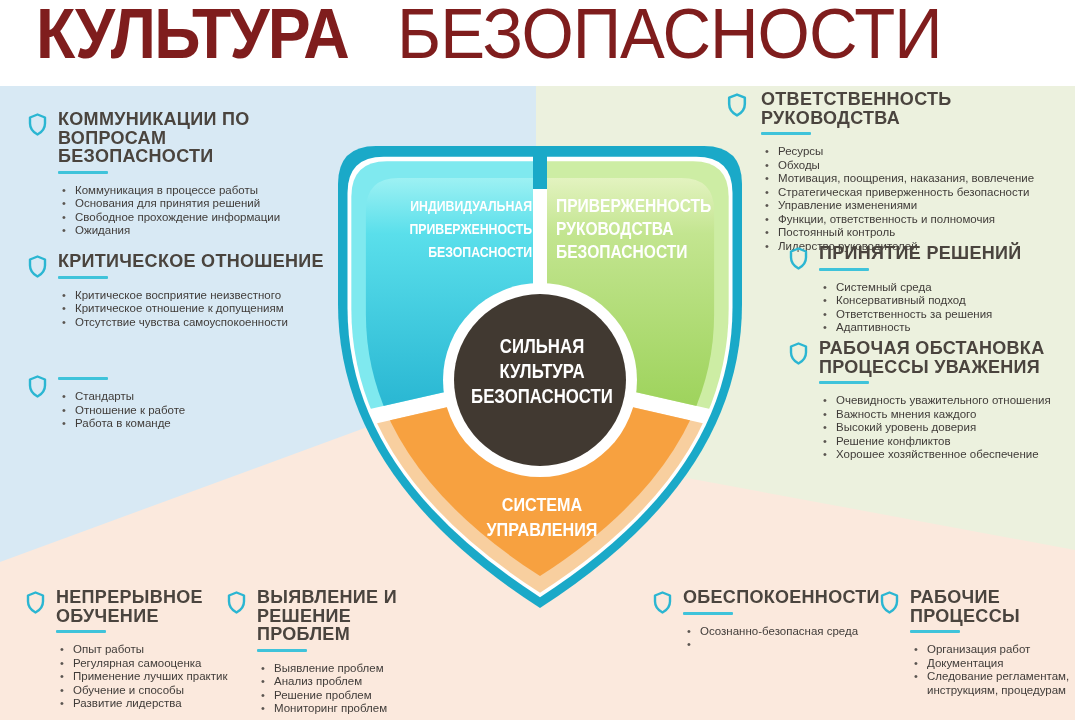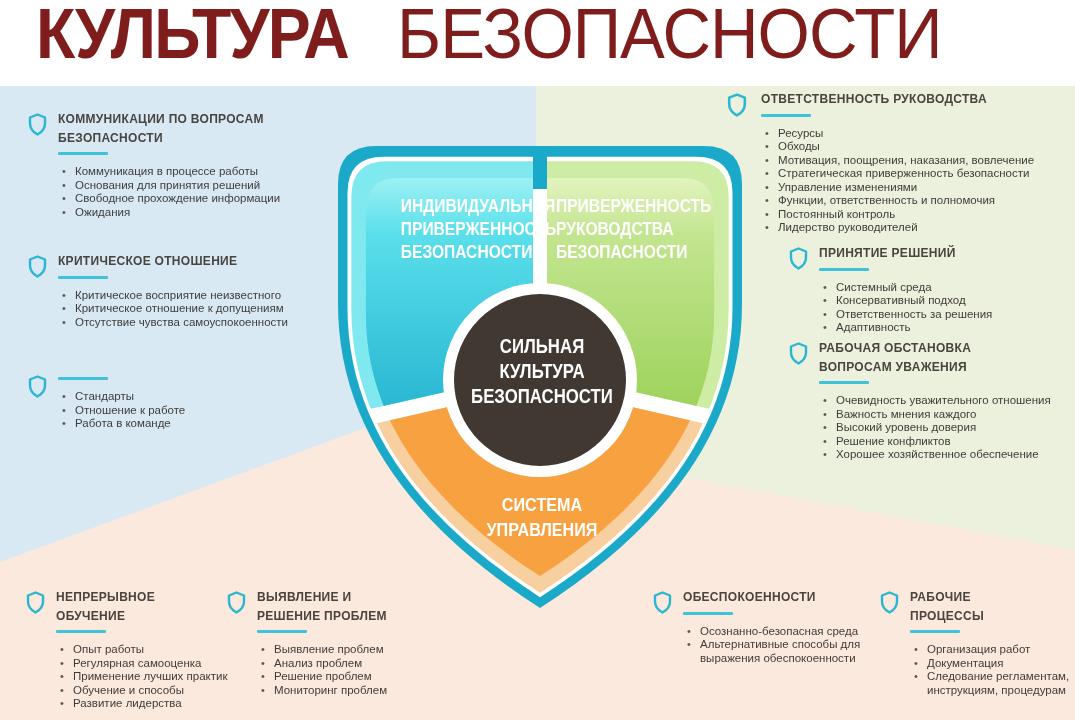--- a/index.html
+++ b/index.html
@@ -12,33 +12,33 @@
   .bg-green{background:#ecf1de;clip-path:polygon(536px 86px,1075px 86px,1075px 550px,536px 450px);z-index:2;}
   
   .title{position:absolute;left:36px;top:2px;z-index:5;white-space:nowrap;color:#7f1d1d;
          font-size:70px;line-height:64px;}
   .title .w1{display:inline-block;font-weight:bold;letter-spacing:-2px;transform:scaleX(0.92);transform-origin:0 50%;}
   .title .w2{display:inline-block;font-weight:400;letter-spacing:-1px;transform:scaleX(0.96);transform-origin:0 50%;margin-left:2px;}
   
   .shield-wrap{position:absolute;left:338px;top:146px;width:404px;height:462px;z-index:3;}
   .seg-label,.center-label{position:absolute;z-index:4;color:#fff;font-weight:bold;}
   .seg-label .tl,.center-label .tl{display:block;}
-  .seg-ind{left:372px;top:194px;width:160px;text-align:right;font-size:19px;line-height:23px;}
+  .seg-ind{left:372px;top:194px;width:160px;text-align:right;font-size:15px;line-height:23px;}
   .seg-ind .tl{transform:scaleX(0.82);transform-origin:100% 50%;}
   .seg-lead{left:556px;top:194px;width:170px;text-align:left;font-size:19px;line-height:23px;}
   .seg-lead .tl{transform:scaleX(0.82);transform-origin:0 50%;}
   .seg-mgmt{left:442px;top:492px;width:200px;text-align:center;font-size:19px;line-height:25px;}
   .seg-mgmt .tl{transform:scaleX(0.85);transform-origin:50% 50%;}
   .center-label{left:452px;top:334px;width:180px;text-align:center;font-size:20px;line-height:25px;}
   .center-label .tl{transform:scaleX(0.84);transform-origin:50% 50%;}
   
   .sec{position:absolute;z-index:6;}
   .sec .sicon{position:absolute;left:0;top:3px;}
   .sec .body{margin-left:30px;}
-  .sec .tl{display:block;font-size:12px;line-height:18.5px;font-weight:bold;color:#4a443e;letter-spacing:0.3px;}
+  .sec .tl{display:block;font-size:18px;line-height:18.5px;font-weight:bold;color:#4a443e;letter-spacing:0.3px;}
   .underline{width:50px;height:3px;background:#3fc3da;margin-top:5px;border-radius:1px;}
   ul.blist{list-style:none;margin:10px 0 0 4px;padding:0;}
   ul.blist li{position:relative;padding-left:13px;font-size:11.5px;line-height:13.5px;color:#403c39;}
   ul.blist .dot{position:absolute;left:0;top:0;color:#5a5550;font-size:11px;}
   
   .sec-com{left:28px;top:110px;width:300px;}
   .sec-crit{left:28px;top:252px;width:300px;}
   .sec-pers{left:28px;top:372px;width:300px;}
   .sec-lead{left:727px;top:90px;width:340px;}
   .sec-lead .body{margin-left:34px;}
@@ -231,21 +231,21 @@
 
 <div class="sec sec-env">
   <span class="sicon">
     <svg width="19" height="23" viewBox="0 0 19 23">
         <path d="M9.5,1.5 L17,4.5 V10.5 Q17,17.5 9.5,21.5 Q2,17.5 2,10.5 V4.5 Z" fill="none" stroke="#2bb6d2" stroke-width="2.4" stroke-linejoin="round"></path>
       </svg>
   </span>
   <div class="body">
     <div class="sec-title">
         <span class="tl li-text">РАБОЧАЯ ОБСТАНОВКА</span>
-        <span class="tl li-text">ВОПРОСАМ УВАЖЕНИЯ</span>
+        <span class="tl li-text">ПРОЦЕССЫ УВАЖЕНИЯ</span>
       </div>
     <div class="underline"></div>
     <ul class="blist">
         <li><span class="dot">•</span><span class="li-text">Очевидность уважительного отношения</span></li>
         <li><span class="dot">•</span><span class="li-text">Важность мнения каждого</span></li>
         <li><span class="dot">•</span><span class="li-text">Высокий уровень доверия</span></li>
         <li><span class="dot">•</span><span class="li-text">Решение конфликтов</span></li>
         <li><span class="dot">•</span><span class="li-text">Хорошее хозяйственное обеспечение</span></li>
       </ul>
   </div>
@@ -300,21 +300,21 @@
         <path d="M9.5,1.5 L17,4.5 V10.5 Q17,17.5 9.5,21.5 Q2,17.5 2,10.5 V4.5 Z" fill="none" stroke="#2bb6d2" stroke-width="2.4" stroke-linejoin="round"></path>
       </svg>
   </span>
   <div class="body">
     <div class="sec-title">
         <span class="tl li-text">ОБЕСПОКОЕННОСТИ</span>
       </div>
     <div class="underline"></div>
     <ul class="blist">
         <li><span class="dot">•</span><span class="li-text">Осознанно-безопасная среда</span></li>
-        <li><span class="dot">•</span><span class="li-text">Альтернативные способы для выражения обеспокоенности</span></li>
+        <li><span class="dot">•</span></li>
       </ul>
   </div>
 </div>
 
 <div class="sec sec-proc">
   <span class="sicon">
     <svg width="19" height="23" viewBox="0 0 19 23">
         <path d="M9.5,1.5 L17,4.5 V10.5 Q17,17.5 9.5,21.5 Q2,17.5 2,10.5 V4.5 Z" fill="none" stroke="#2bb6d2" stroke-width="2.4" stroke-linejoin="round"></path>
       </svg>
   </span>

